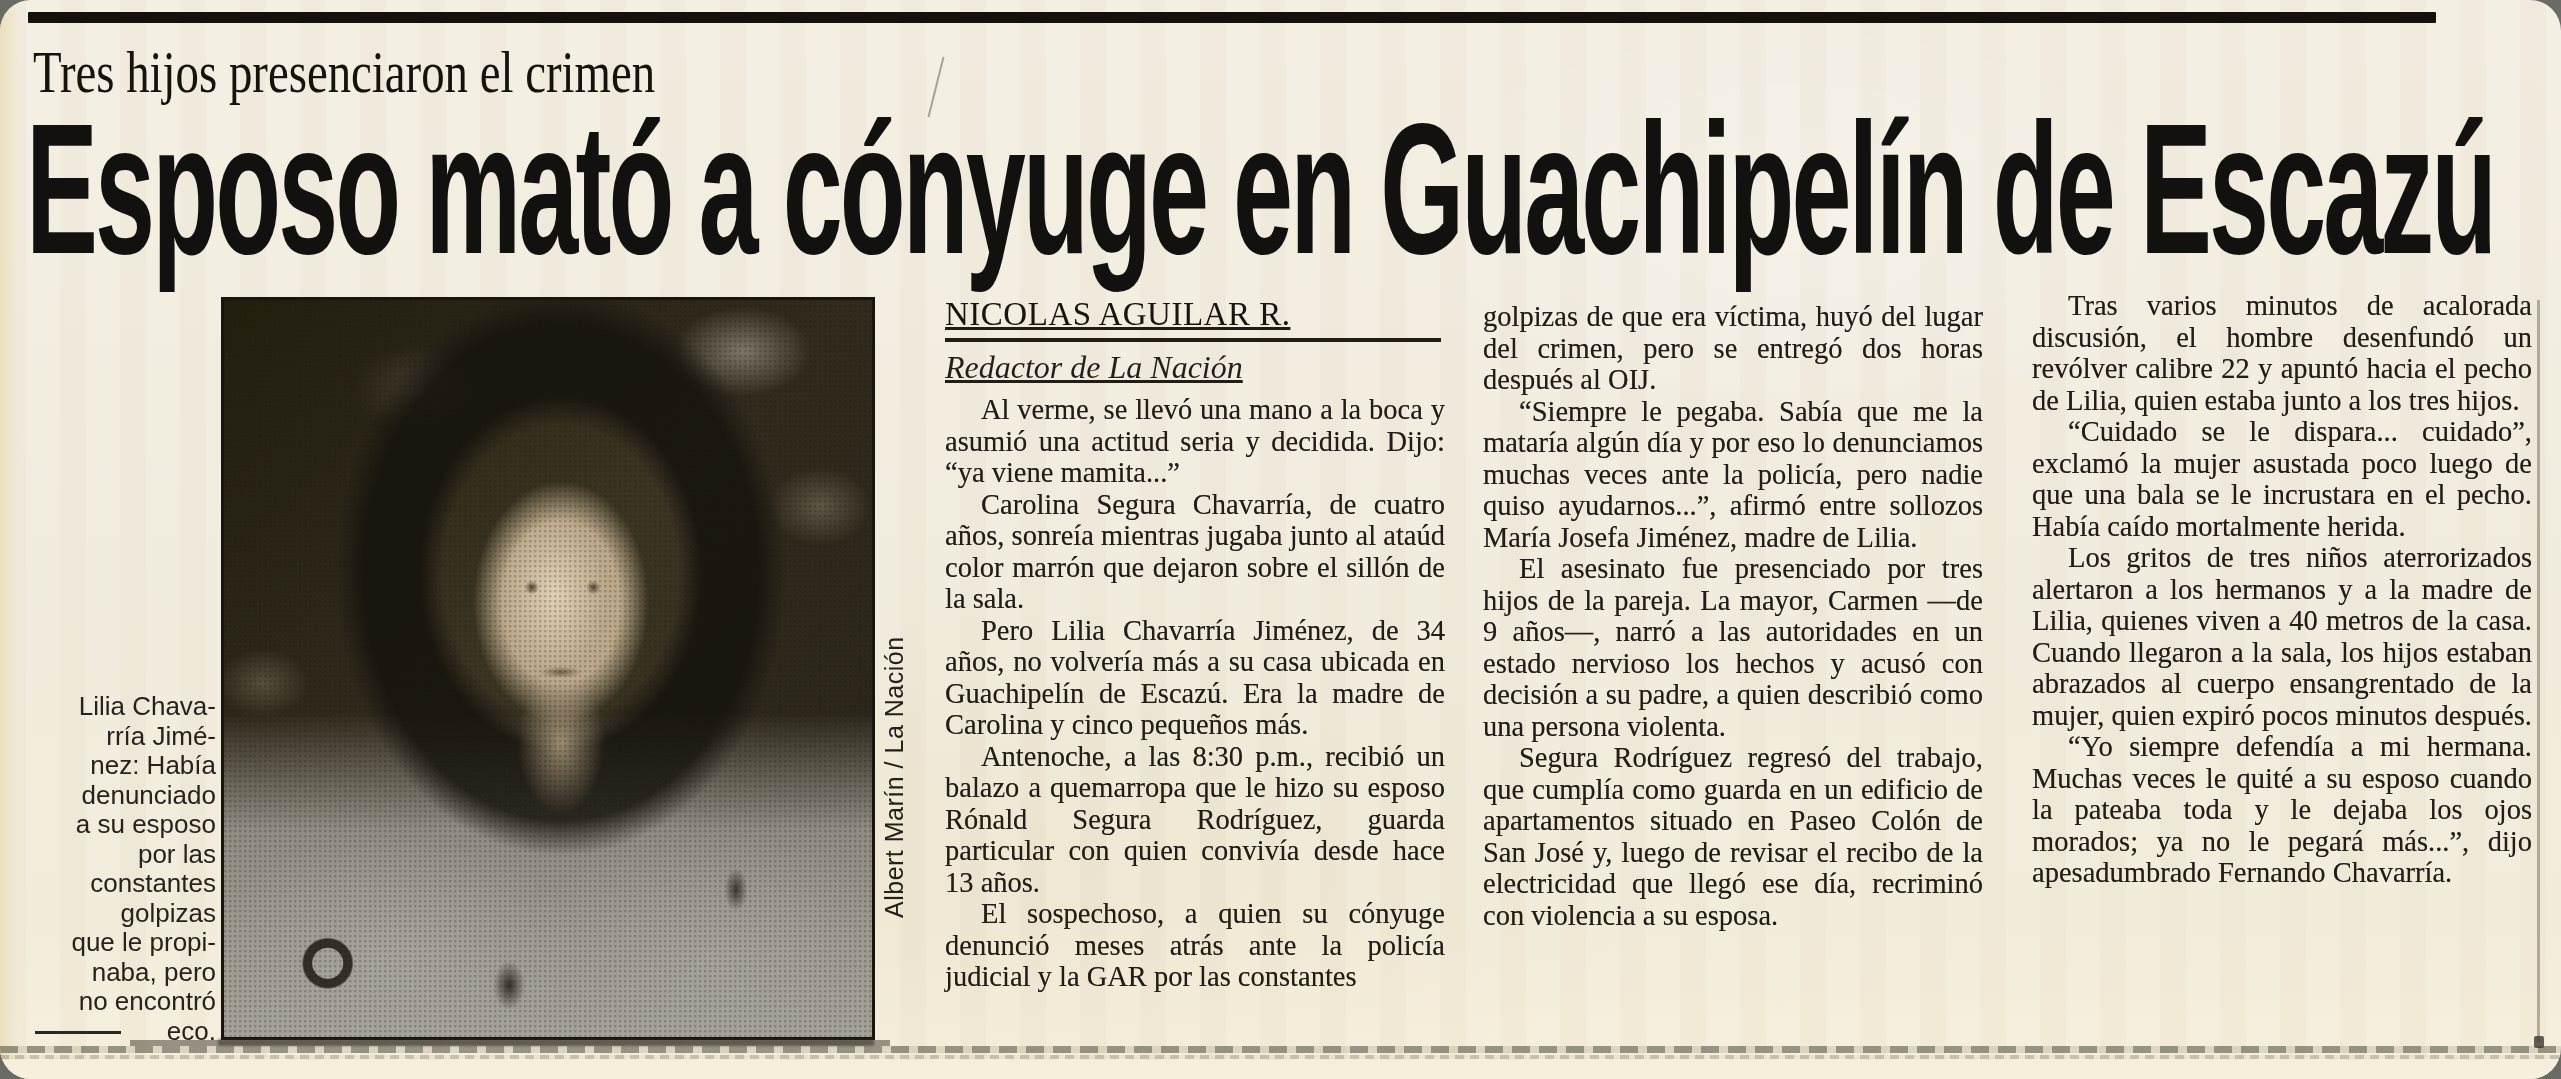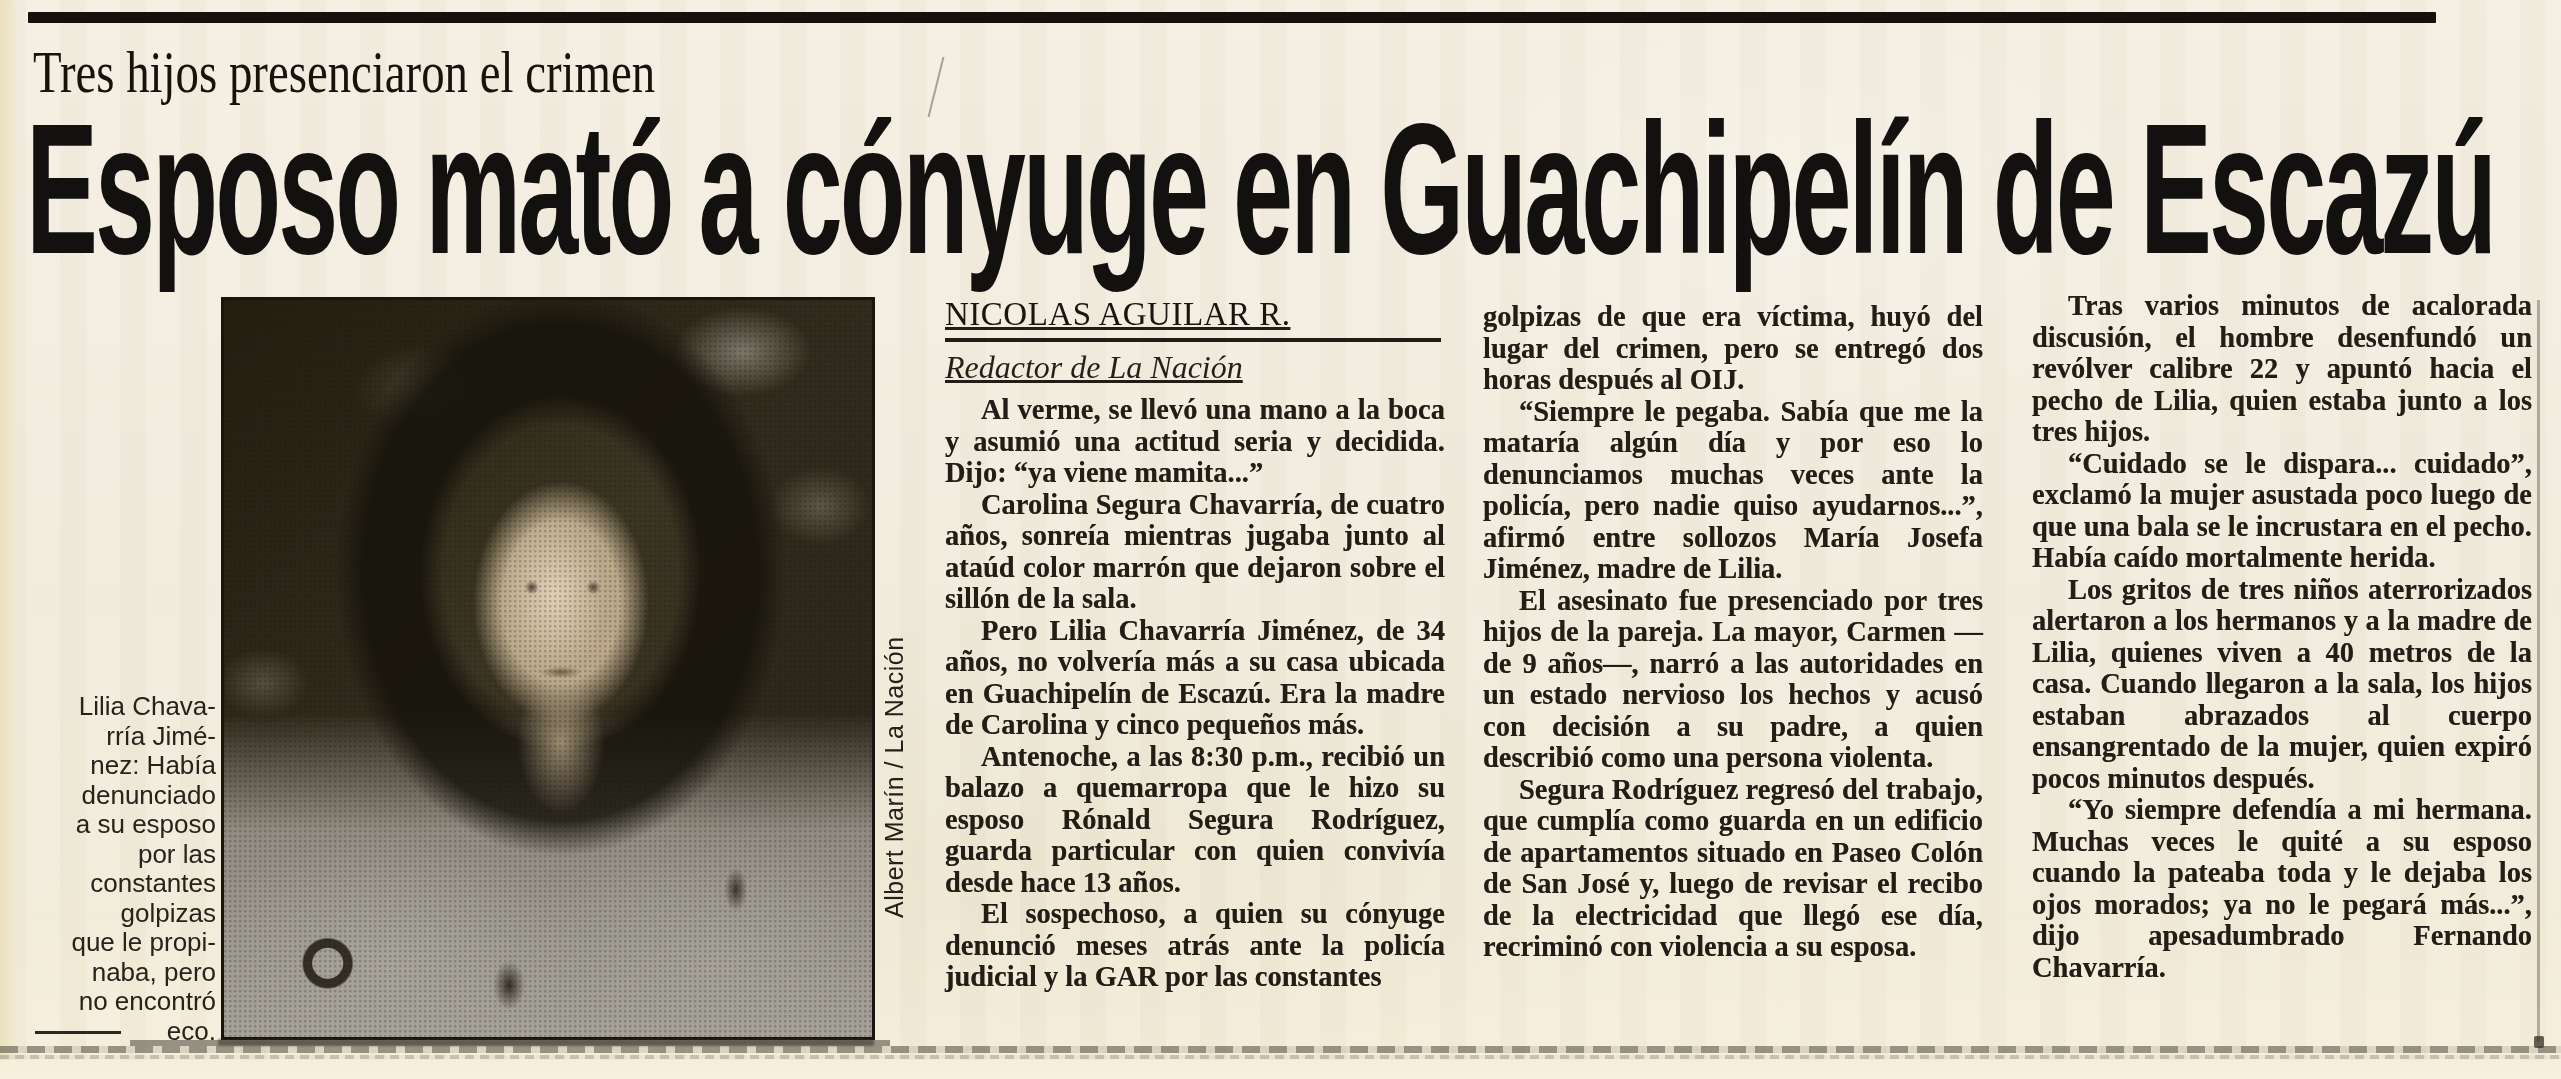--- a/index.html
+++ b/index.html
@@ -4,20 +4,21 @@
 <style>
   html,body{margin:0;padding:0;background:#6b6b66;}
   .page{
     position:relative;width:2561px;height:1079px;overflow:hidden;
     background:
       radial-gradient(ellipse 600px 300px at 70% 20%, rgba(255,255,255,.25), transparent 70%),
       radial-gradient(ellipse 900px 400px at 40% 80%, rgba(220,208,175,.18), transparent 70%),
       linear-gradient(180deg,#f4efe2 0%,#f1ecdd 55%,#f2ecda 85%,#f6efdc 100%);
     font-family:"Liberation Serif", serif;
     color:#211d17;
+    border-radius:31px;
   }
   
   .page::before{
     content:"";position:absolute;inset:0;pointer-events:none;
     background:repeating-linear-gradient(90deg, rgba(120,110,85,.03) 0 26px, rgba(255,255,255,.03) 26px 60px);
   }
   .left-strip{position:absolute;left:0;top:0;width:18px;height:1079px;
     background:linear-gradient(90deg,#eadfbe,#efe7cd 60%,rgba(239,231,205,0));}
   .top-bar{position:absolute;left:28px;top:12px;width:2408px;height:11px;background:#14110d;border-radius:1px;}
   .scratch{position:absolute;left:935px;top:56px;width:2px;height:62px;background:rgba(75,70,58,.45);transform:rotate(14deg);}
@@ -77,21 +78,21 @@
   .byline-block{position:absolute;left:945px;top:296px;width:500px;text-decoration:underline;}
   .byline-author{font-size:33px;letter-spacing:.5px;color:#18140e;}
   .byline-rule{margin-top:5px;height:4px;background:#201d17;width:496px;}
   .byline-role{font-style:italic;font-size:32px;margin-top:7px;color:#241f18;}
 
   .col{position:absolute;width:500px;}
   .col-1{left:945px;top:394px;}
   .col-2{left:1483px;top:301px;}
   .col-3{left:2032px;top:290px;}
   .col p{margin:0;font-size:28.5px;line-height:31.5px;text-align:justify;color:#221d16;
-    text-shadow:0 0 .4px rgba(35,28,18,.55);font-weight:bold;}
+    text-shadow:0 0 .4px rgba(35,28,18,.55);}
   .col p.indent{text-indent:36px;}
 
   
   .torn-edge{position:absolute;left:0;top:1046px;width:2561px;height:7px;
     background:repeating-linear-gradient(90deg, rgba(88,85,70,.6) 0 18px, rgba(135,130,112,.22) 18px 27px);
     filter:blur(.4px);}
   .torn-edge2{position:absolute;left:0;top:1055px;width:2561px;height:4px;
     background:repeating-linear-gradient(90deg, rgba(110,106,90,.35) 0 9px, rgba(160,154,134,.12) 9px 15px);}
   .torn-edge-dark{position:absolute;left:130px;top:1040px;width:760px;height:6px;background:rgba(55,52,42,.5);filter:blur(.6px);}
   .fold-line{position:absolute;left:2537px;top:300px;width:3px;height:742px;background:rgba(125,119,102,.55);}

